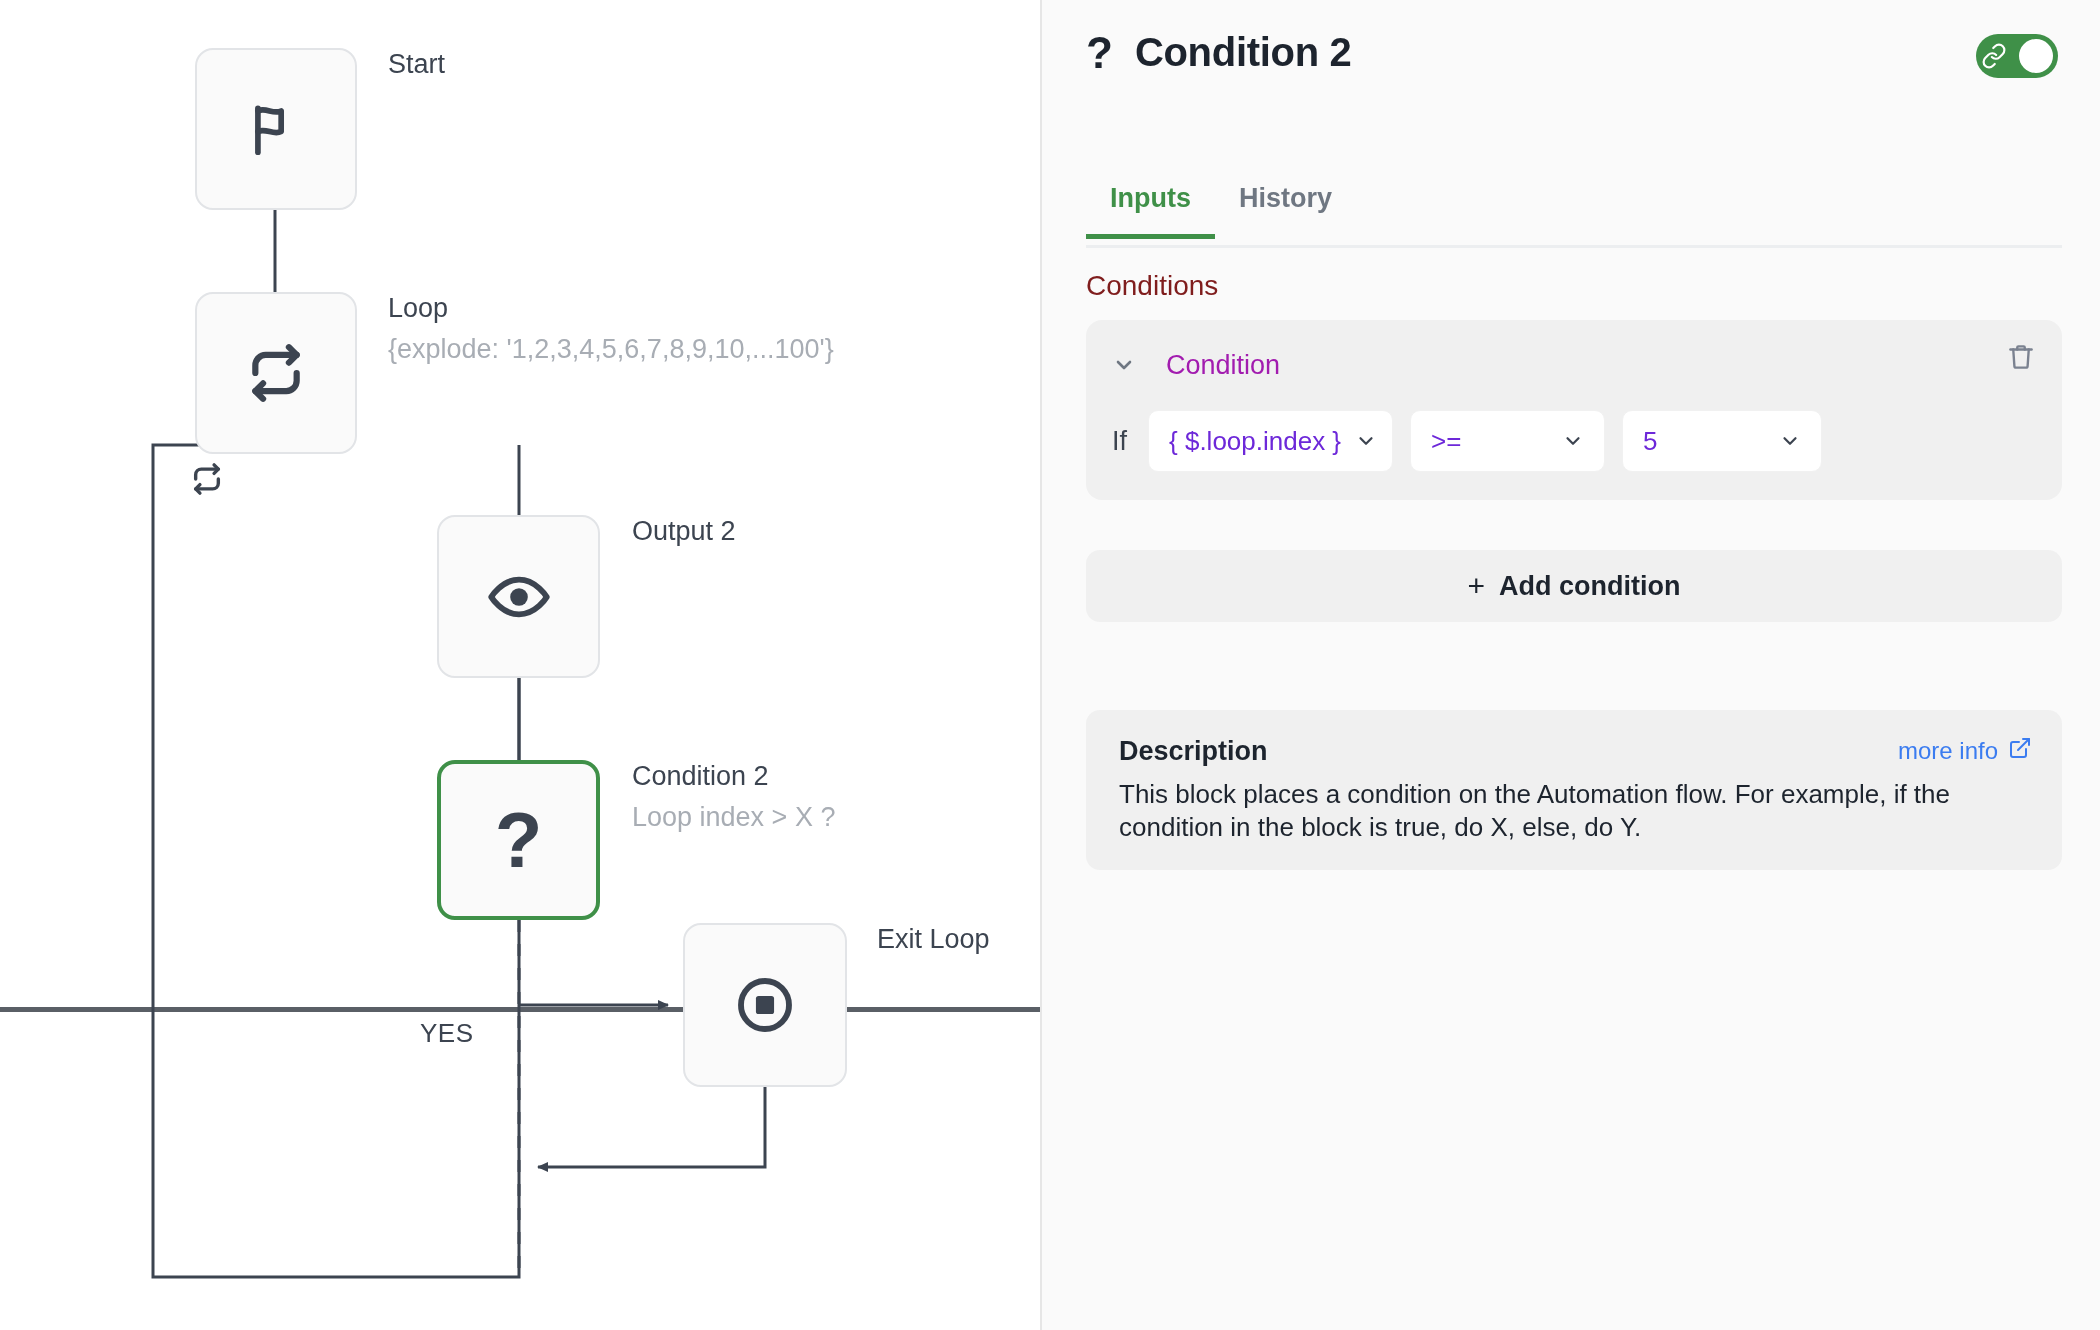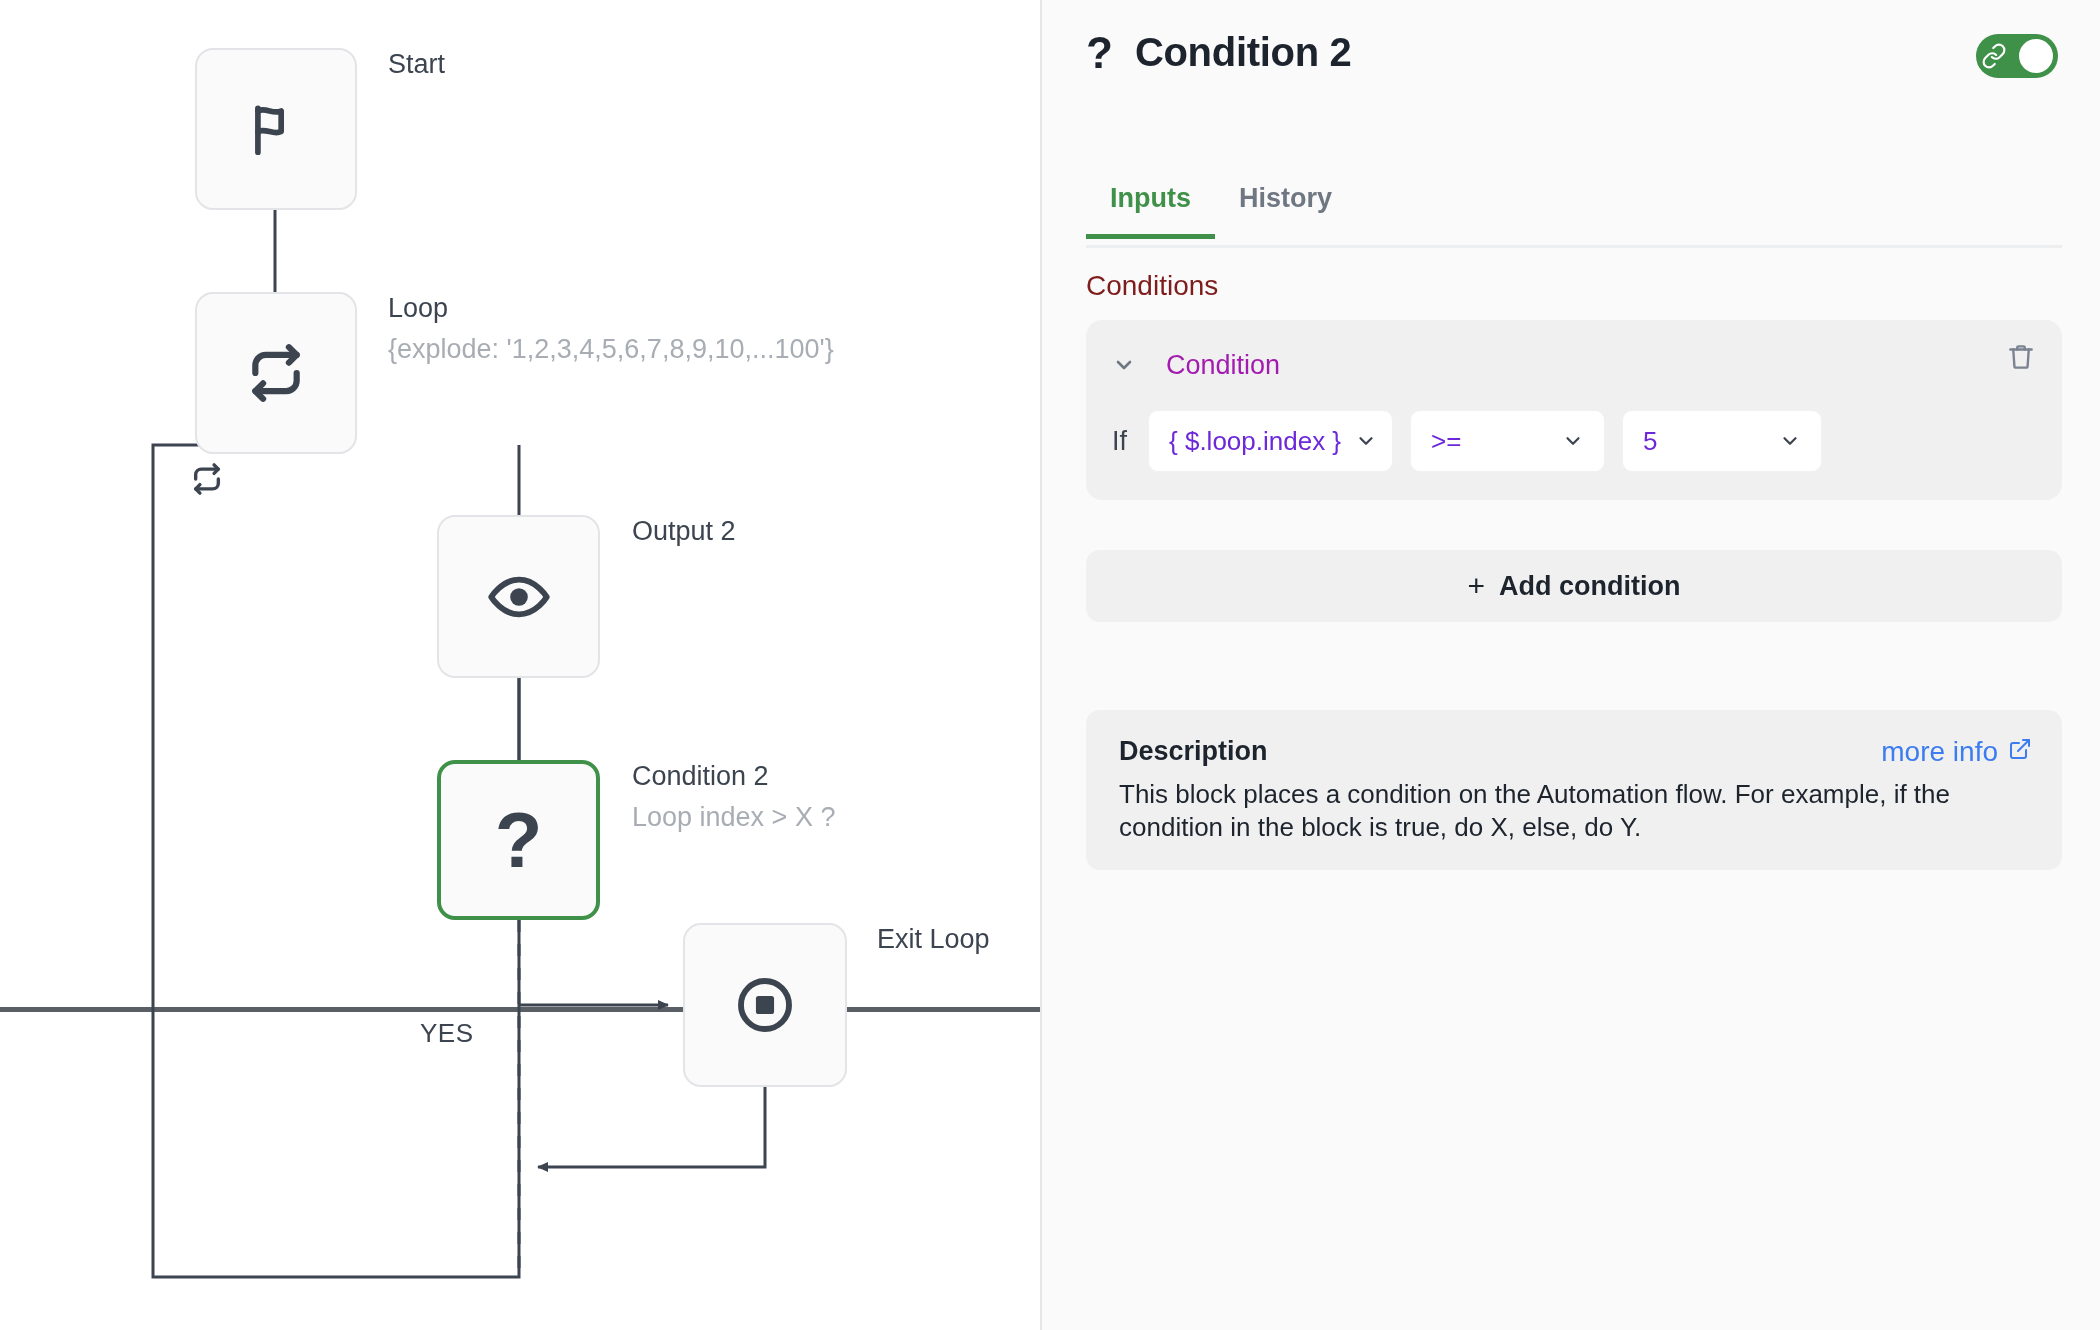--- a/index.html
+++ b/index.html
@@ -285,21 +285,21 @@
     color: #1d242e;
   }
   .more-info {
     position: absolute;
     right: 30px;
     top: 26px;
     display: flex;
     align-items: center;
     gap: 10px;
     color: #3b7cf0;
-    font-size: 28px;
+    font-size: 24px;
     cursor: pointer;
   }
   .desc-body {
     position: absolute;
     left: 33px;
     top: 68px;
     width: 890px;
     font-size: 26px;
     line-height: 1.28;
     color: #1d242e;

